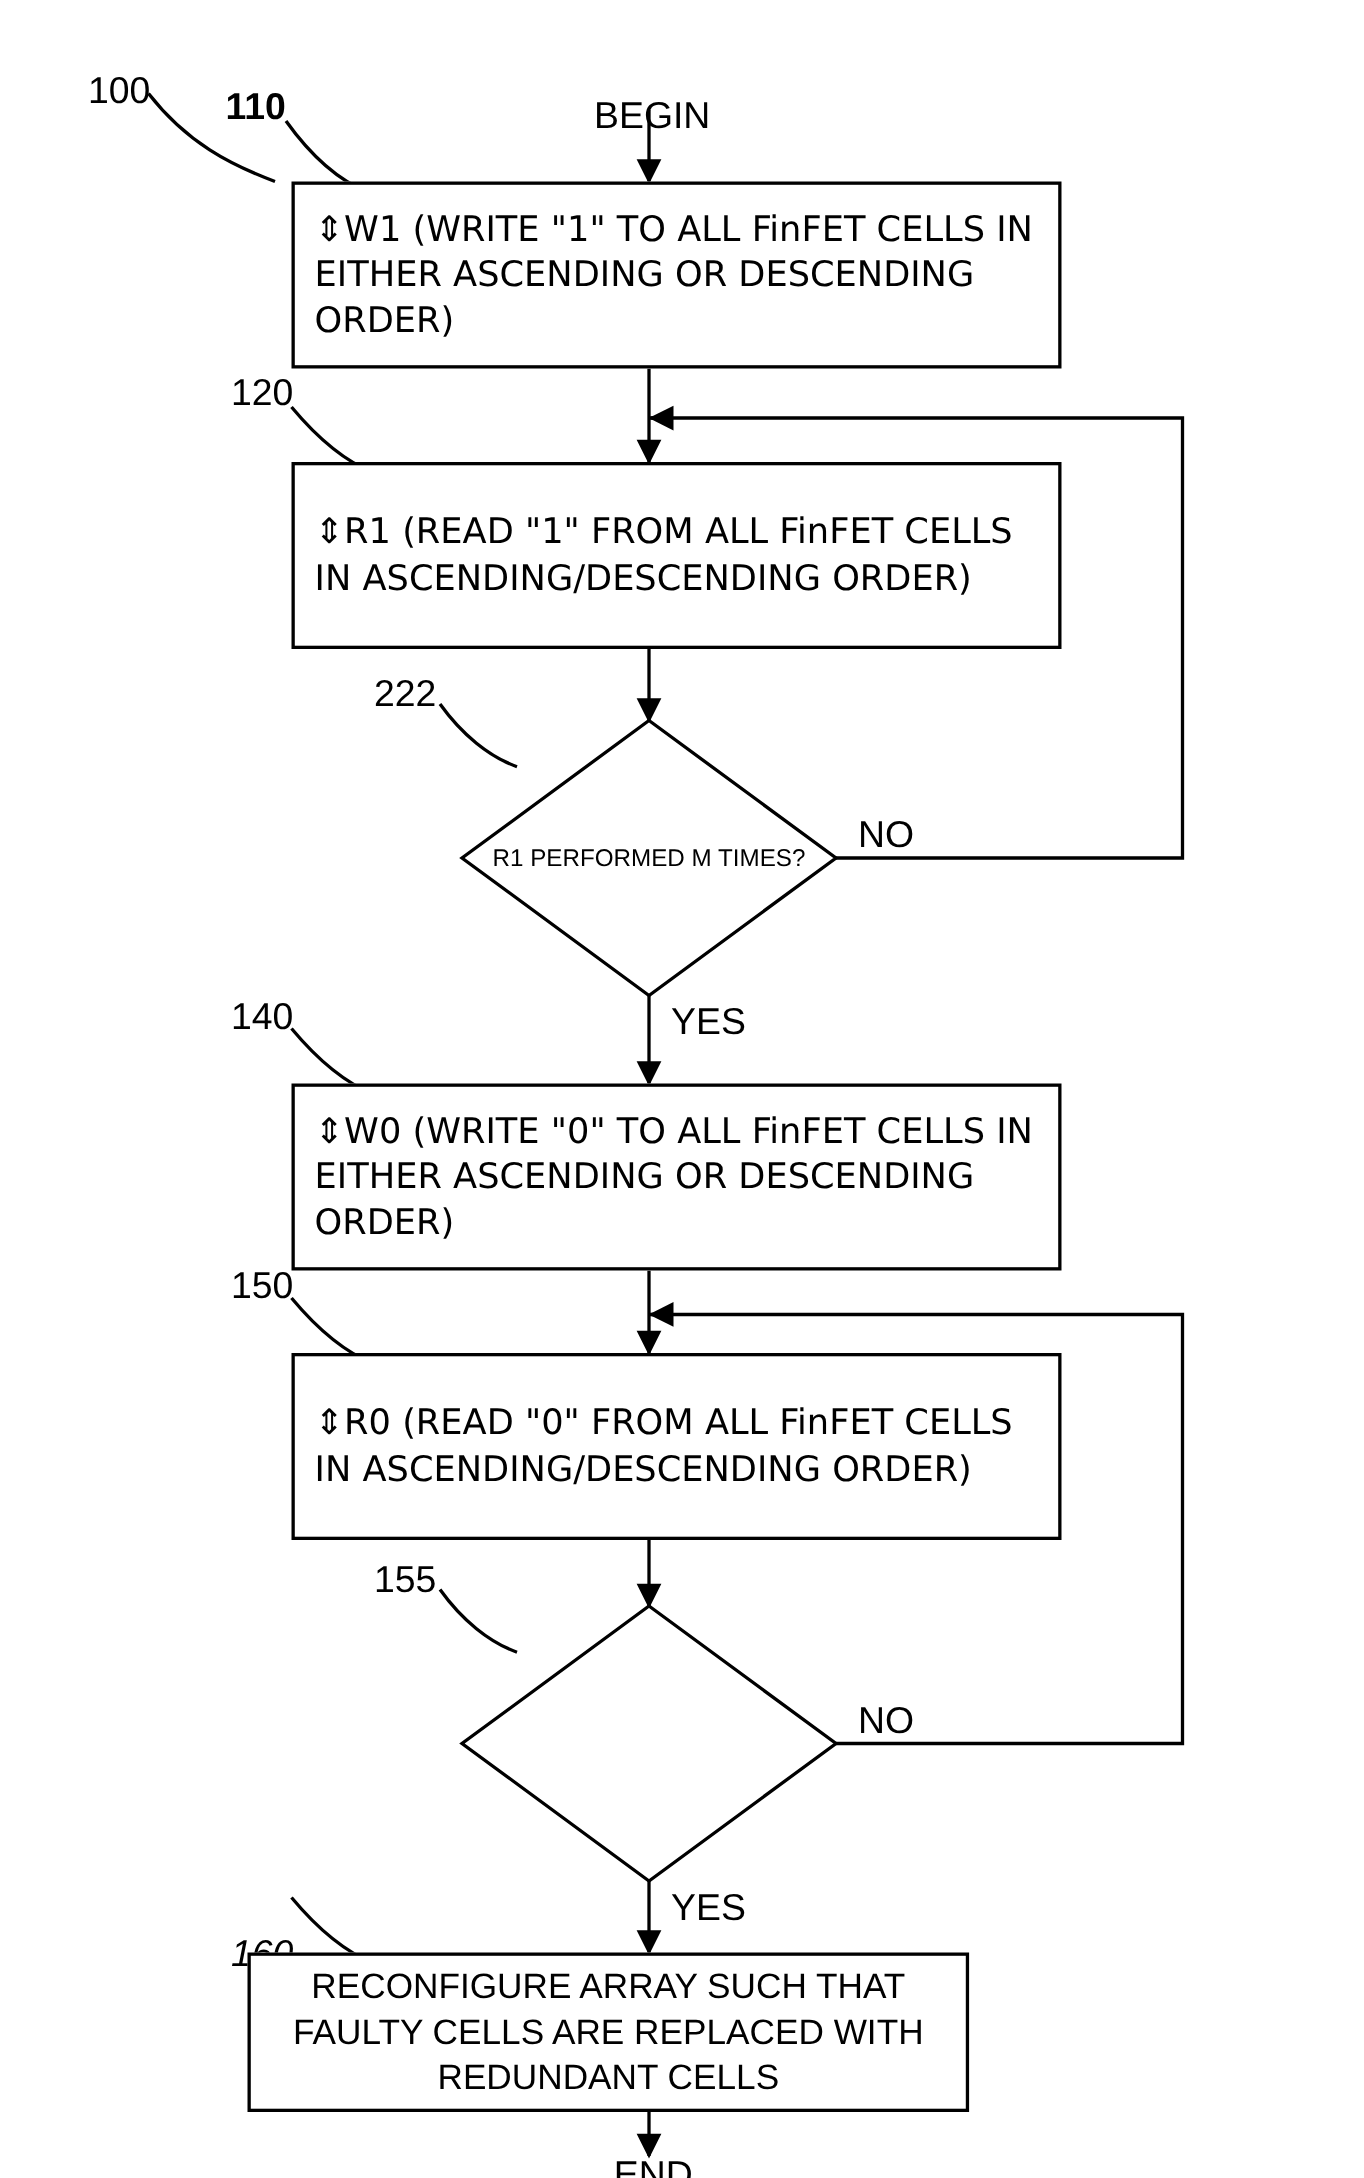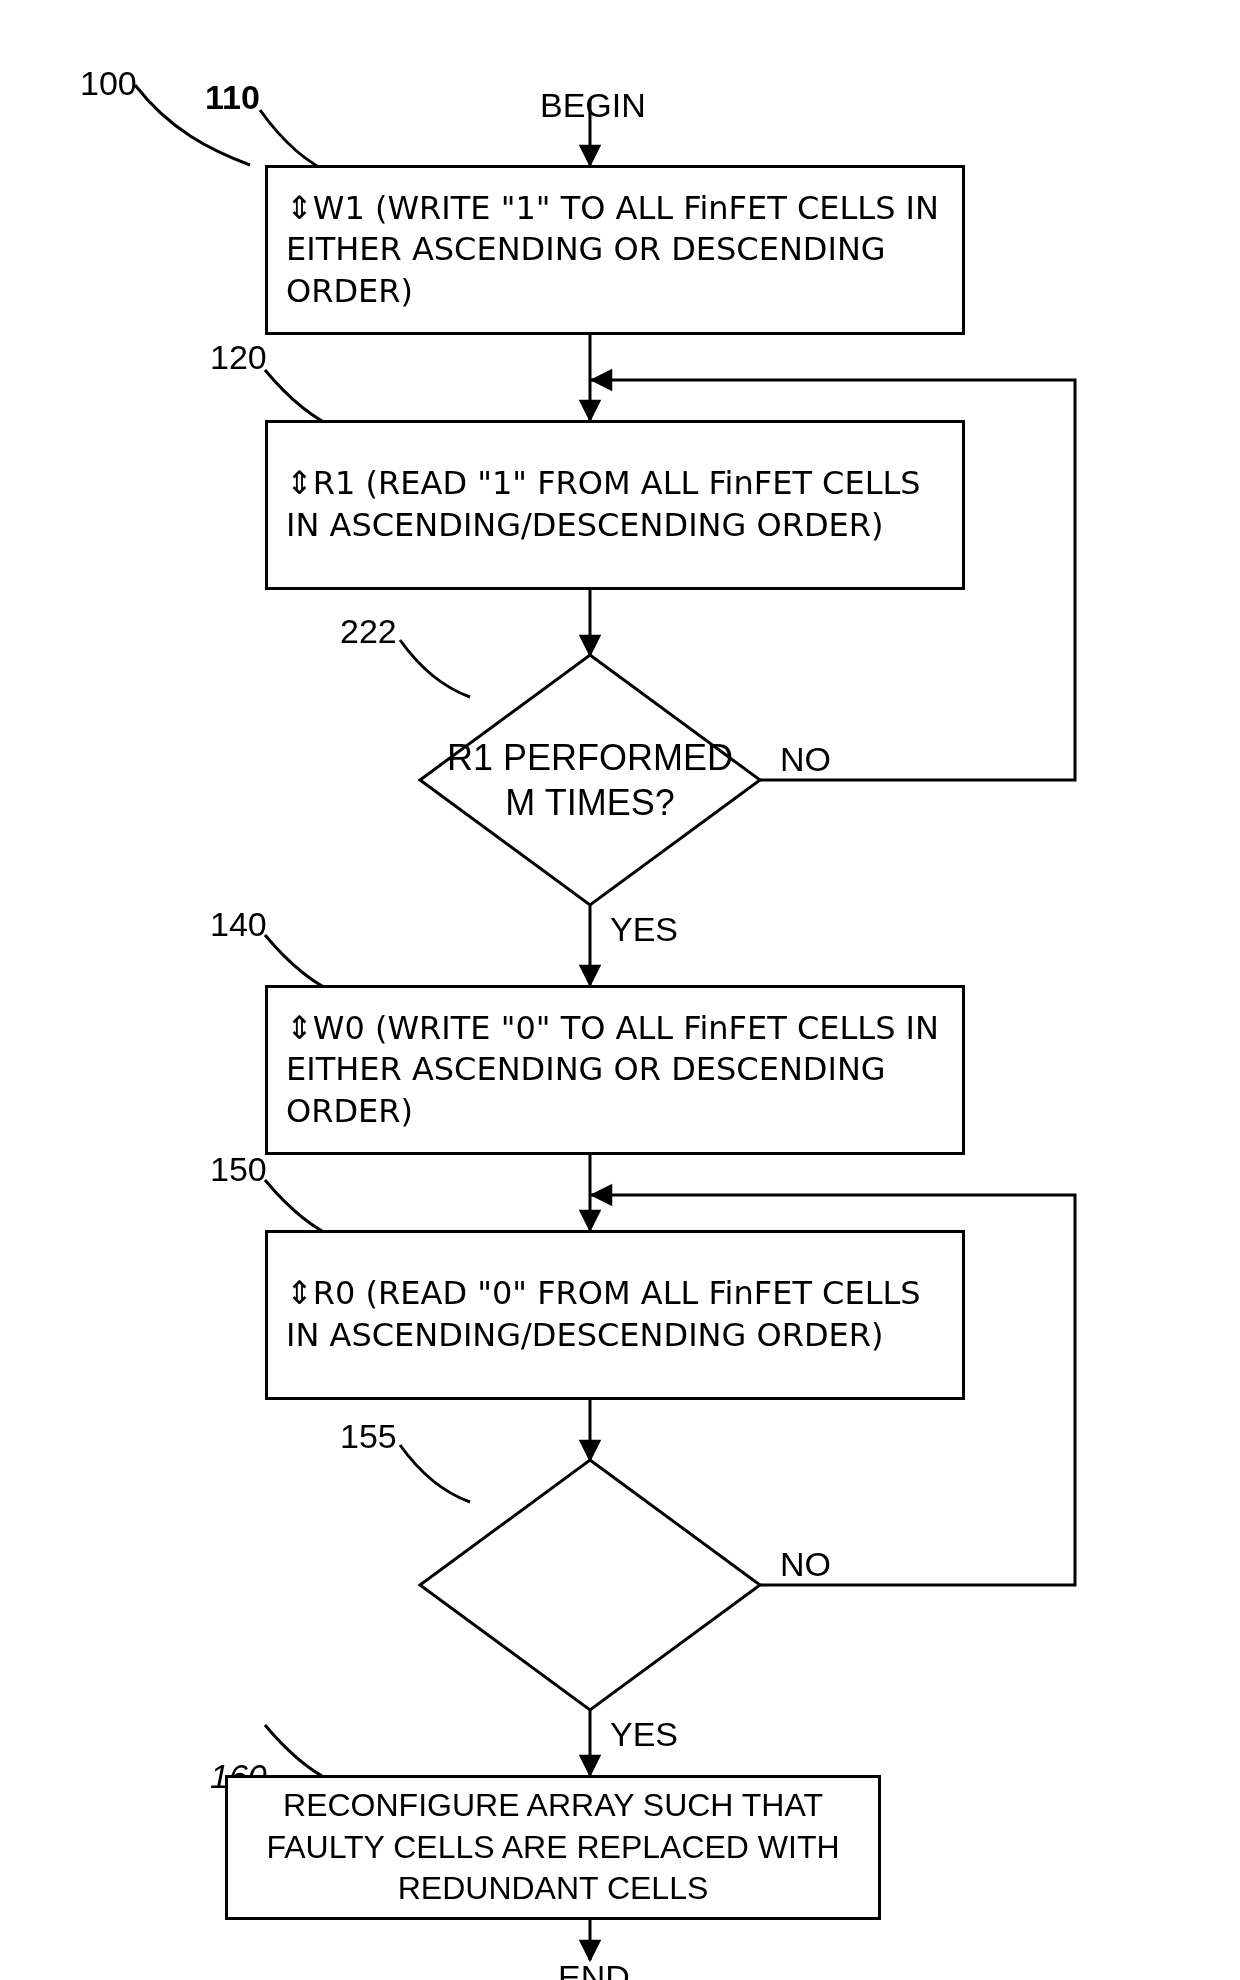--- a/index.html
+++ b/index.html
@@ -35,21 +35,21 @@
   .diamond-wrap {
     position: absolute;
   }
   .diamond-box {
     position: absolute;
     left: 0; top: 0; right: 0; bottom: 0;
     display: flex;
     align-items: center;
     justify-content: center;
     text-align: center;
-    font-size: 36px;
+    font-size: 22px;
     line-height: 1.25;
     padding: 0 18px;
     pointer-events: none;
   }
   .twoarrow {
     font-family: 'DejaVu Sans', Arial, sans-serif;
   }
 </style>
 </head>
 <body>

